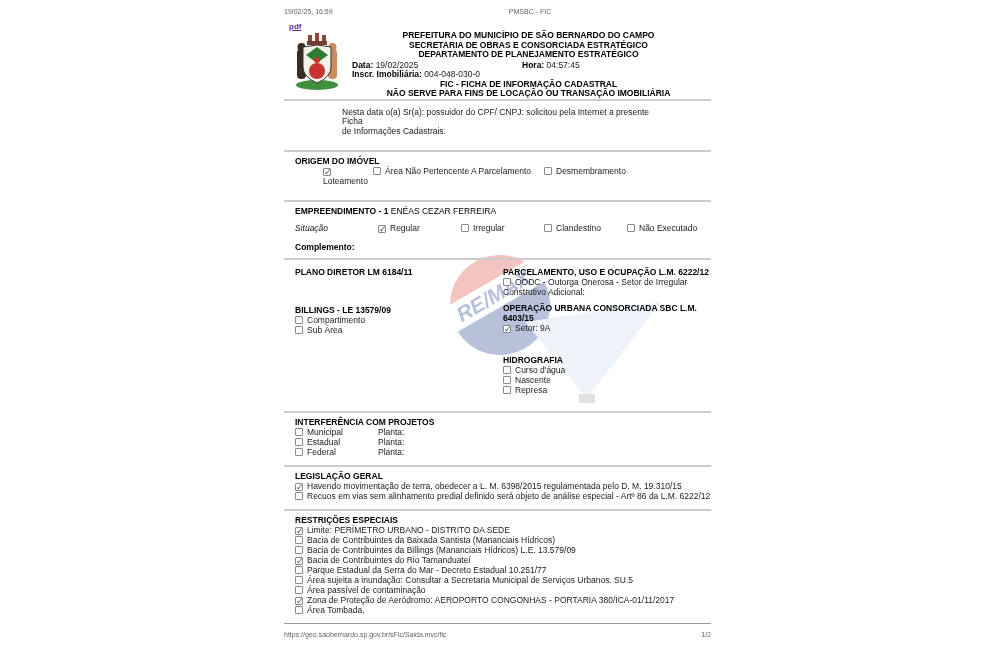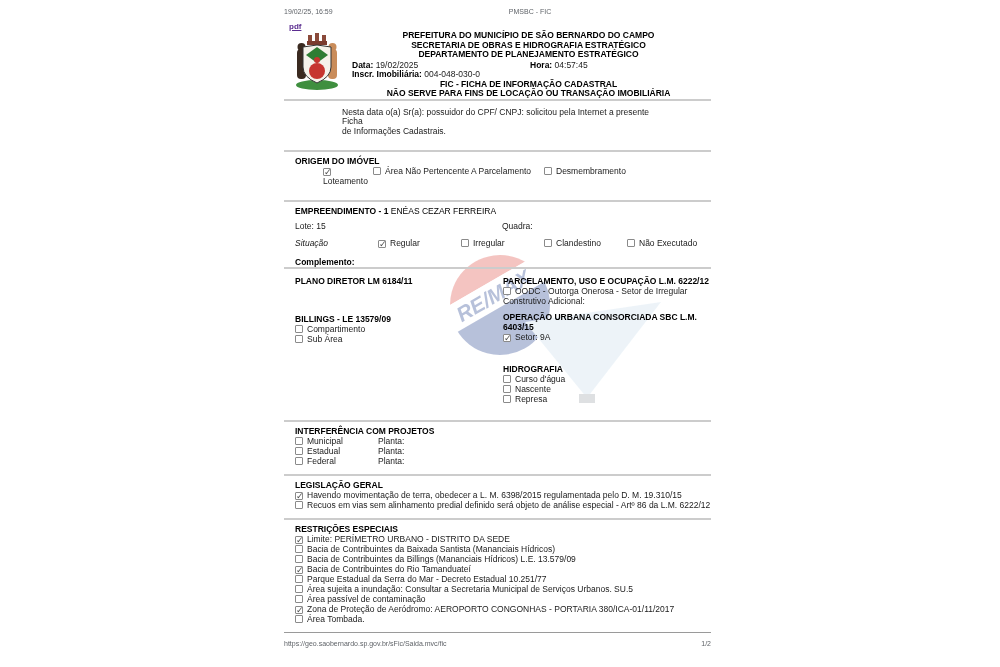--- a/index.html
+++ b/index.html
@@ -14,34 +14,34 @@
   
   .wm { position:absolute; left:425px; top:250px; opacity:0.32; pointer-events:none; z-index:0; }
 
   .doc { position:absolute; left:284px; top:31px; width:427px; z-index:1; }
 
   .hdr { display:flex; }
   .logo { width:62px; padding:2px 0 0 10px; }
   .hdr-right { flex:1; text-align:center; }
   .org { font-weight:bold; line-height:9.5px; color:#000; }
   .meta-row { position:relative; text-align:left; padding-left:6px; line-height:9.5px; margin-top:1px; }
-  .hora { position:absolute; left:184px; top:0; }
+  .hora { position:absolute; left:176px; top:0; }
   .blabel { font-weight:bold; color:#000; }
   .inscr { text-align:left; padding-left:6px; line-height:9.5px; }
   .doc-title, .doc-warning { font-weight:bold; line-height:9.5px; color:#000; }
 
   hr.sep { border:none; border-top:2px solid #cccccc; margin:0; }
   hr.sep-final { border:none; border-top:1px solid #9a9a9a; margin:0; }
 
   .intro { margin:7px 0 0 58px; width:322px; line-height:9.5px; }
   .intro + hr.sep, .gap14 { margin-top:14px; }
 
   .sec { padding:4px 0 0 11px; }
   .sec-title { font-weight:bold; color:#000; line-height:10px; }
-  .mb8 { margin-bottom:8px; } .mb14 { margin-bottom:14px; } .mb6 { }
+  .mb8 { margin-bottom:8px; } .mb14 { margin-bottom:14px; } .mb6 { margin-bottom:6px; }
 
   
   .ck { display:block; line-height:10px; }
   .box { display:inline-block; width:8px; height:8px; border:1px solid #8a8a8a; border-radius:1px; background:#fff;
          margin-right:4px; font-size:9px; line-height:7px; text-align:center; color:#4c4c4c; vertical-align:-1px; overflow:visible; }
   .lb { display:inline; }
   .row .ck { display:inline-block; vertical-align:top; }
   .row-origem .ck:nth-of-type(1){ width:78px;padding-left:28px; } .row-origem .ck:nth-of-type(2){ width:171px; }
   .row-sit .ck { width:83px; }
   .planta .lb { display:inline-block; width:71px; }
@@ -98,21 +98,21 @@
         <rect x="34" y="16" width="9" height="30" rx="4" fill="#c98c5a"></rect>
         <circle cx="38.5" cy="14" r="4" fill="#c98c5a"></circle>
         <path d="M23,12 L37,14 L37,34 Q37,44 23,50 Q9,44 9,34 L9,14 Z" fill="#f5f2ea" stroke="#333" stroke-width="1"></path>
         <path d="M23,14 L34,22 L23,30 L12,22 Z" fill="#2f7d33"></path>
         <circle cx="23" cy="27" r="3" fill="#c6352f"></circle>
         <circle cx="23" cy="38" r="8" fill="#c6352f"></circle>
       </svg>
     </div>
     <div class="hdr-right">
       <div class="org">PREFEITURA DO MUNICÍPIO DE SÃO BERNARDO DO CAMPO</div>
-      <div class="org">SECRETARIA DE OBRAS E HIDROGRAFIA ESTRATÉGICO</div>
+      <div class="org">SECRETARIA DE OBRAS E CONSORCIADA ESTRATÉGICO</div>
       <div class="org">DEPARTAMENTO DE PLANEJAMENTO ESTRATÉGICO</div>
       <div class="meta-row">
         <span class="blabel">Data:</span>
         <span>19/02/2025</span>
         <span class="hora">
           <span class="blabel">Hora:</span>
           <span>04:57:45</span>
         </span>
       </div>
       <div class="inscr">
@@ -137,25 +137,20 @@
     <div class="sec-title">ORIGEM DO IMÓVEL</div>
     <div class="row row-origem"><div class="ck checked"><span class="box">✓</span><span class="lb">Loteamento</span></div><div class="ck"><span class="box"></span><span class="lb">Área Não Pertencente A Parcelamento</span></div><div class="ck"><span class="box"></span><span class="lb">Desmembramento</span></div></div>
   </div>
 
   <hr class="sep">
 
   <div class="sec mb6">
     <div class="sec-title">
       <span>EMPREENDIMENTO - 1</span>
       <span style="font-weight:normal">ENÉAS CEZAR FERREIRA</span>
-    </div>
-    <div class="lote-row">
-      <span class="lote">Lote:</span>
-      <span>15</span>
-      <span class="quadra">Quadra:</span>
     </div>
     <div class="sit-row">
       <span class="sit-label">Situação</span><span class="row row-sit" style="display:inline"><div class="ck checked"><span class="box">✓</span><span class="lb">Regular</span></div><div class="ck"><span class="box"></span><span class="lb">Irregular</span></div><div class="ck"><span class="box"></span><span class="lb">Clandestino</span></div><div class="ck"><span class="box"></span><span class="lb">Não Executado</span></div></span>
     </div>
     <div class="compl">Complemento:</div>
   </div>
 
   <hr class="sep">
 
   <div class="grid2">

